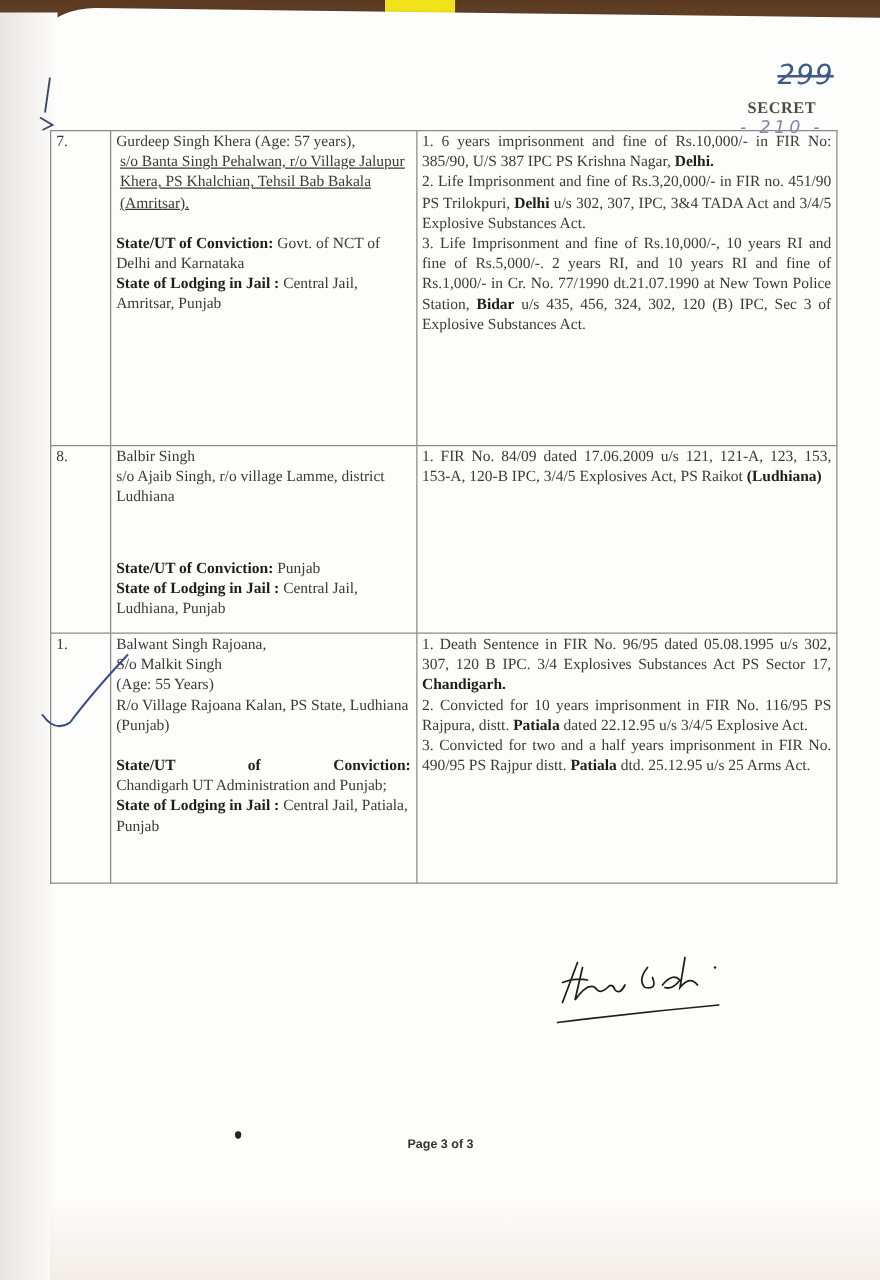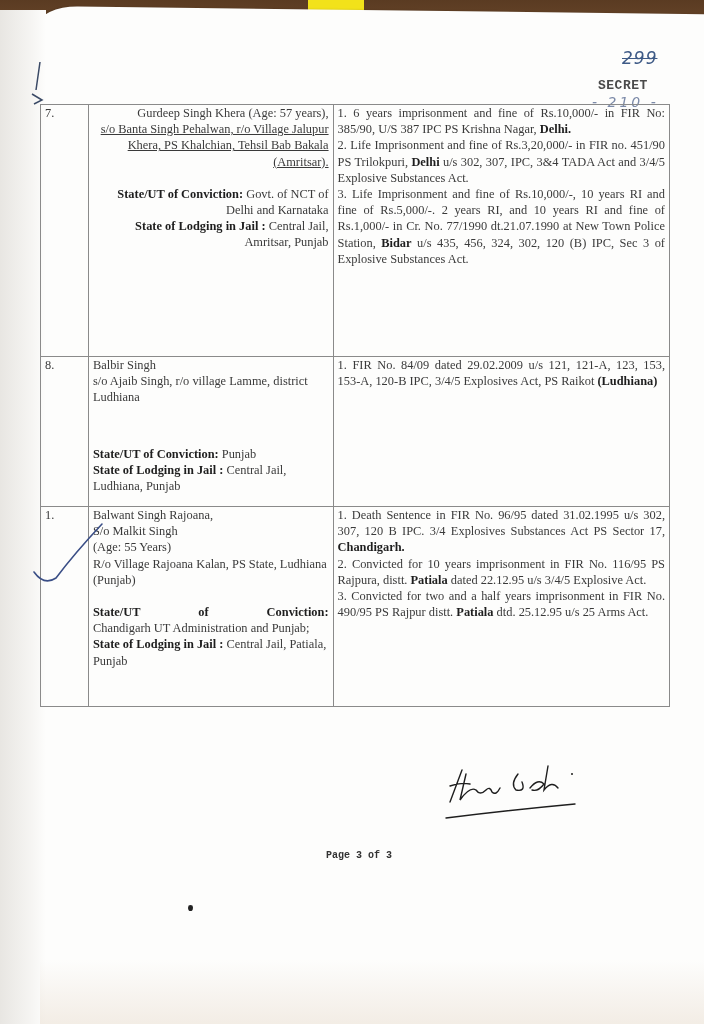--- a/index.html
+++ b/index.html
@@ -32,26 +32,26 @@
     background: linear-gradient(90deg, #e8e6e2 0%, #f6f5f3 70%, #fdfdfc 100%);
   }
   .bottom-shadow {
     position: absolute; left: 40px; top: 960px; width: 664px; height: 64px;
     background: linear-gradient(180deg, rgba(253,253,252,0) 0%, rgba(236,226,214,0.6) 100%);
   }
 
   .page-number-stamp {
     position: absolute; left: 622px; top: 48px;
     font-family: "DejaVu Sans", sans-serif; font-style: italic;
-    font-size: 17px; color: #3e5a86; letter-spacing: 1px;
+    font-size: 22px; color: #3e5a86; letter-spacing: 1px;
     text-decoration: line-through;
   }
   .secret-label {
     position: absolute; left: 598px; top: 78px;
-    font-size: 13px; font-weight: bold; color: #4a4a4a; letter-spacing: 0.5px; font-family: Liberation Mono, monospace;
+    font-size: 13px; font-weight: bold; color: #4a4a4a; letter-spacing: 0.5px;
   }
   .folio-stamp {
     position: absolute; left: 592px; top: 94px;
     font-family: "DejaVu Sans", sans-serif; font-style: italic;
     font-size: 14px; color: #7c8aa8; letter-spacing: 3px;
   }
 
   table.records {
     position: absolute; left: 40px; top: 104px; width: 630px;
     border-collapse: collapse;
@@ -73,22 +73,22 @@
   tr.section-header td {
     text-align: center; font-weight: bold; font-size: 12.8px;
     height: 30px; vertical-align: middle; color: #222;
   }
   .nowrap-justify { text-align: justify; text-align-last: justify; }
 
   .tick-mark { position: absolute; left: 30px; top: 520px; width: 80px; height: 70px; }
   .margin-mark { position: absolute; left: 28px; top: 60px; width: 30px; height: 50px; }
   .signature { position: absolute; left: 440px; top: 760px; width: 150px; height: 70px; }
   .page-footer {
-    position: absolute; left: 326px; top: 850px;
-    font-family: Liberation Mono, monospace; font-size: 10px; font-weight: bold; color: #333;
+    position: absolute; left: 326px; top: 910px;
+    font-family: Liberation Sans, sans-serif; font-size: 10px; font-weight: bold; color: #333;
   }
   .ink-dot {
     position: absolute; left: 188px; top: 905px; width: 5px; height: 6px;
     background: #222; border-radius: 50% 50% 50% 50% / 40% 40% 60% 60%;
   }
 </style>
 </head>
 <body>
 
 <div class="desk"></div>
@@ -102,21 +102,21 @@
 
 <div class="page-number-stamp">299</div>
 <div class="secret-label">SECRET</div>
 <div class="folio-stamp">- 210 -</div>
 
 <table class="records">
 
   <tbody>
       <tr>
     <td class="sno">7.</td>
-    <td class="details" style="height:252px;text-align:right;">
+    <td class="details" style="height:252px;">
       <span class="block">Gurdeep Singh Khera (Age: 57 years),</span>
       <span class="block" style="padding-left:3px;text-decoration:underline;">s/o Banta Singh Pehalwan, r/o Village Jalupur Khera, PS Khalchian, Tehsil Bab Bakala (Amritsar).</span>
       <span class="spacer"></span>
       <span class="block">
         <span class="bold">State/UT of Conviction:</span>
         <span>Govt. of NCT of Delhi and Karnataka</span>
       </span>
       <span class="block">
         <span class="bold">State of Lodging in Jail :</span>
         <span>Central Jail, Amritsar, Punjab</span>
@@ -138,42 +138,42 @@
       <span class="block">
         <span class="bold">State/UT of Conviction:</span>
         <span>Punjab</span>
       </span>
       <span class="block">
         <span class="bold">State of Lodging in Jail :</span>
         <span>Central Jail, Ludhiana, Punjab</span>
       </span>
     </td>
     <td class="cases">
-      <span class="block"><span>1. FIR No. 84/09 dated 29.02.2009 u/s 121, 121-A, 123, 153, 153-A, 120-B IPC, 3/4/5 Explosives Act, PS Raikot </span><span class="bold">(Ludhiana)</span><span></span></span>
+      <span class="block"><span>1. FIR No. 84/09 dated 17.06.2009 u/s 121, 121-A, 123, 153, 153-A, 120-B IPC, 3/4/5 Explosives Act, PS Raikot </span><span class="bold">(Ludhiana)</span><span></span></span>
     </td>
   </tr>
 
 
   <tr>
     <td class="sno">1.</td>
     <td class="details" style="height:200px;margin-left:13px;">
       <span class="block">Balwant Singh Rajoana,</span>
       <span class="block">S/o Malkit Singh</span>
       <span class="block">(Age: 55 Years)</span>
       <span class="block">R/o Village Rajoana Kalan, PS State, Ludhiana (Punjab)</span>
       <span class="spacer"></span>
       <span class="block nowrap-justify bold">State/UT of Conviction:</span>
       <span class="block">Chandigarh UT Administration and Punjab;</span>
       <span class="block">
         <span class="bold">State of Lodging in Jail :</span>
         <span>Central Jail, Patiala, Punjab</span>
       </span>
     </td>
     <td class="cases">
-      <span class="block"><span>1. Death Sentence in FIR No. 96/95 dated 31.02.1995 u/s 302, 307, 120 B IPC. 3/4 Explosives Substances Act PS Sector 17, </span><span class="bold">Chandigarh.</span><span></span></span>
+      <span class="block"><span>1. Death Sentence in FIR No. 96/95 dated 05.08.1995 u/s 302, 307, 120 B IPC. 3/4 Explosives Substances Act PS Sector 17, </span><span class="bold">Chandigarh.</span><span></span></span>
       <span class="block"><span>2. Convicted for 10 years imprisonment in FIR No. 116/95 PS Rajpura, distt. </span><span class="bold">Patiala</span><span> dated 22.12.95 u/s 3/4/5 Explosive Act.</span></span>
       <span class="block"><span>3. Convicted for two and a half years imprisonment in FIR No. 490/95 PS Rajpur distt. </span><span class="bold">Patiala</span><span> dtd. 25.12.95 u/s 25 Arms Act.</span></span>
     </td>
   </tr>
 </tbody>
   </table>
 
 <svg class="tick-mark" viewBox="0 0 80 70">
   <path d="M4 52 Q14 66 26 58 Q44 34 72 4" stroke="#3a4e86" stroke-width="1.6" fill="none" stroke-linecap="round"></path>
 </svg>

